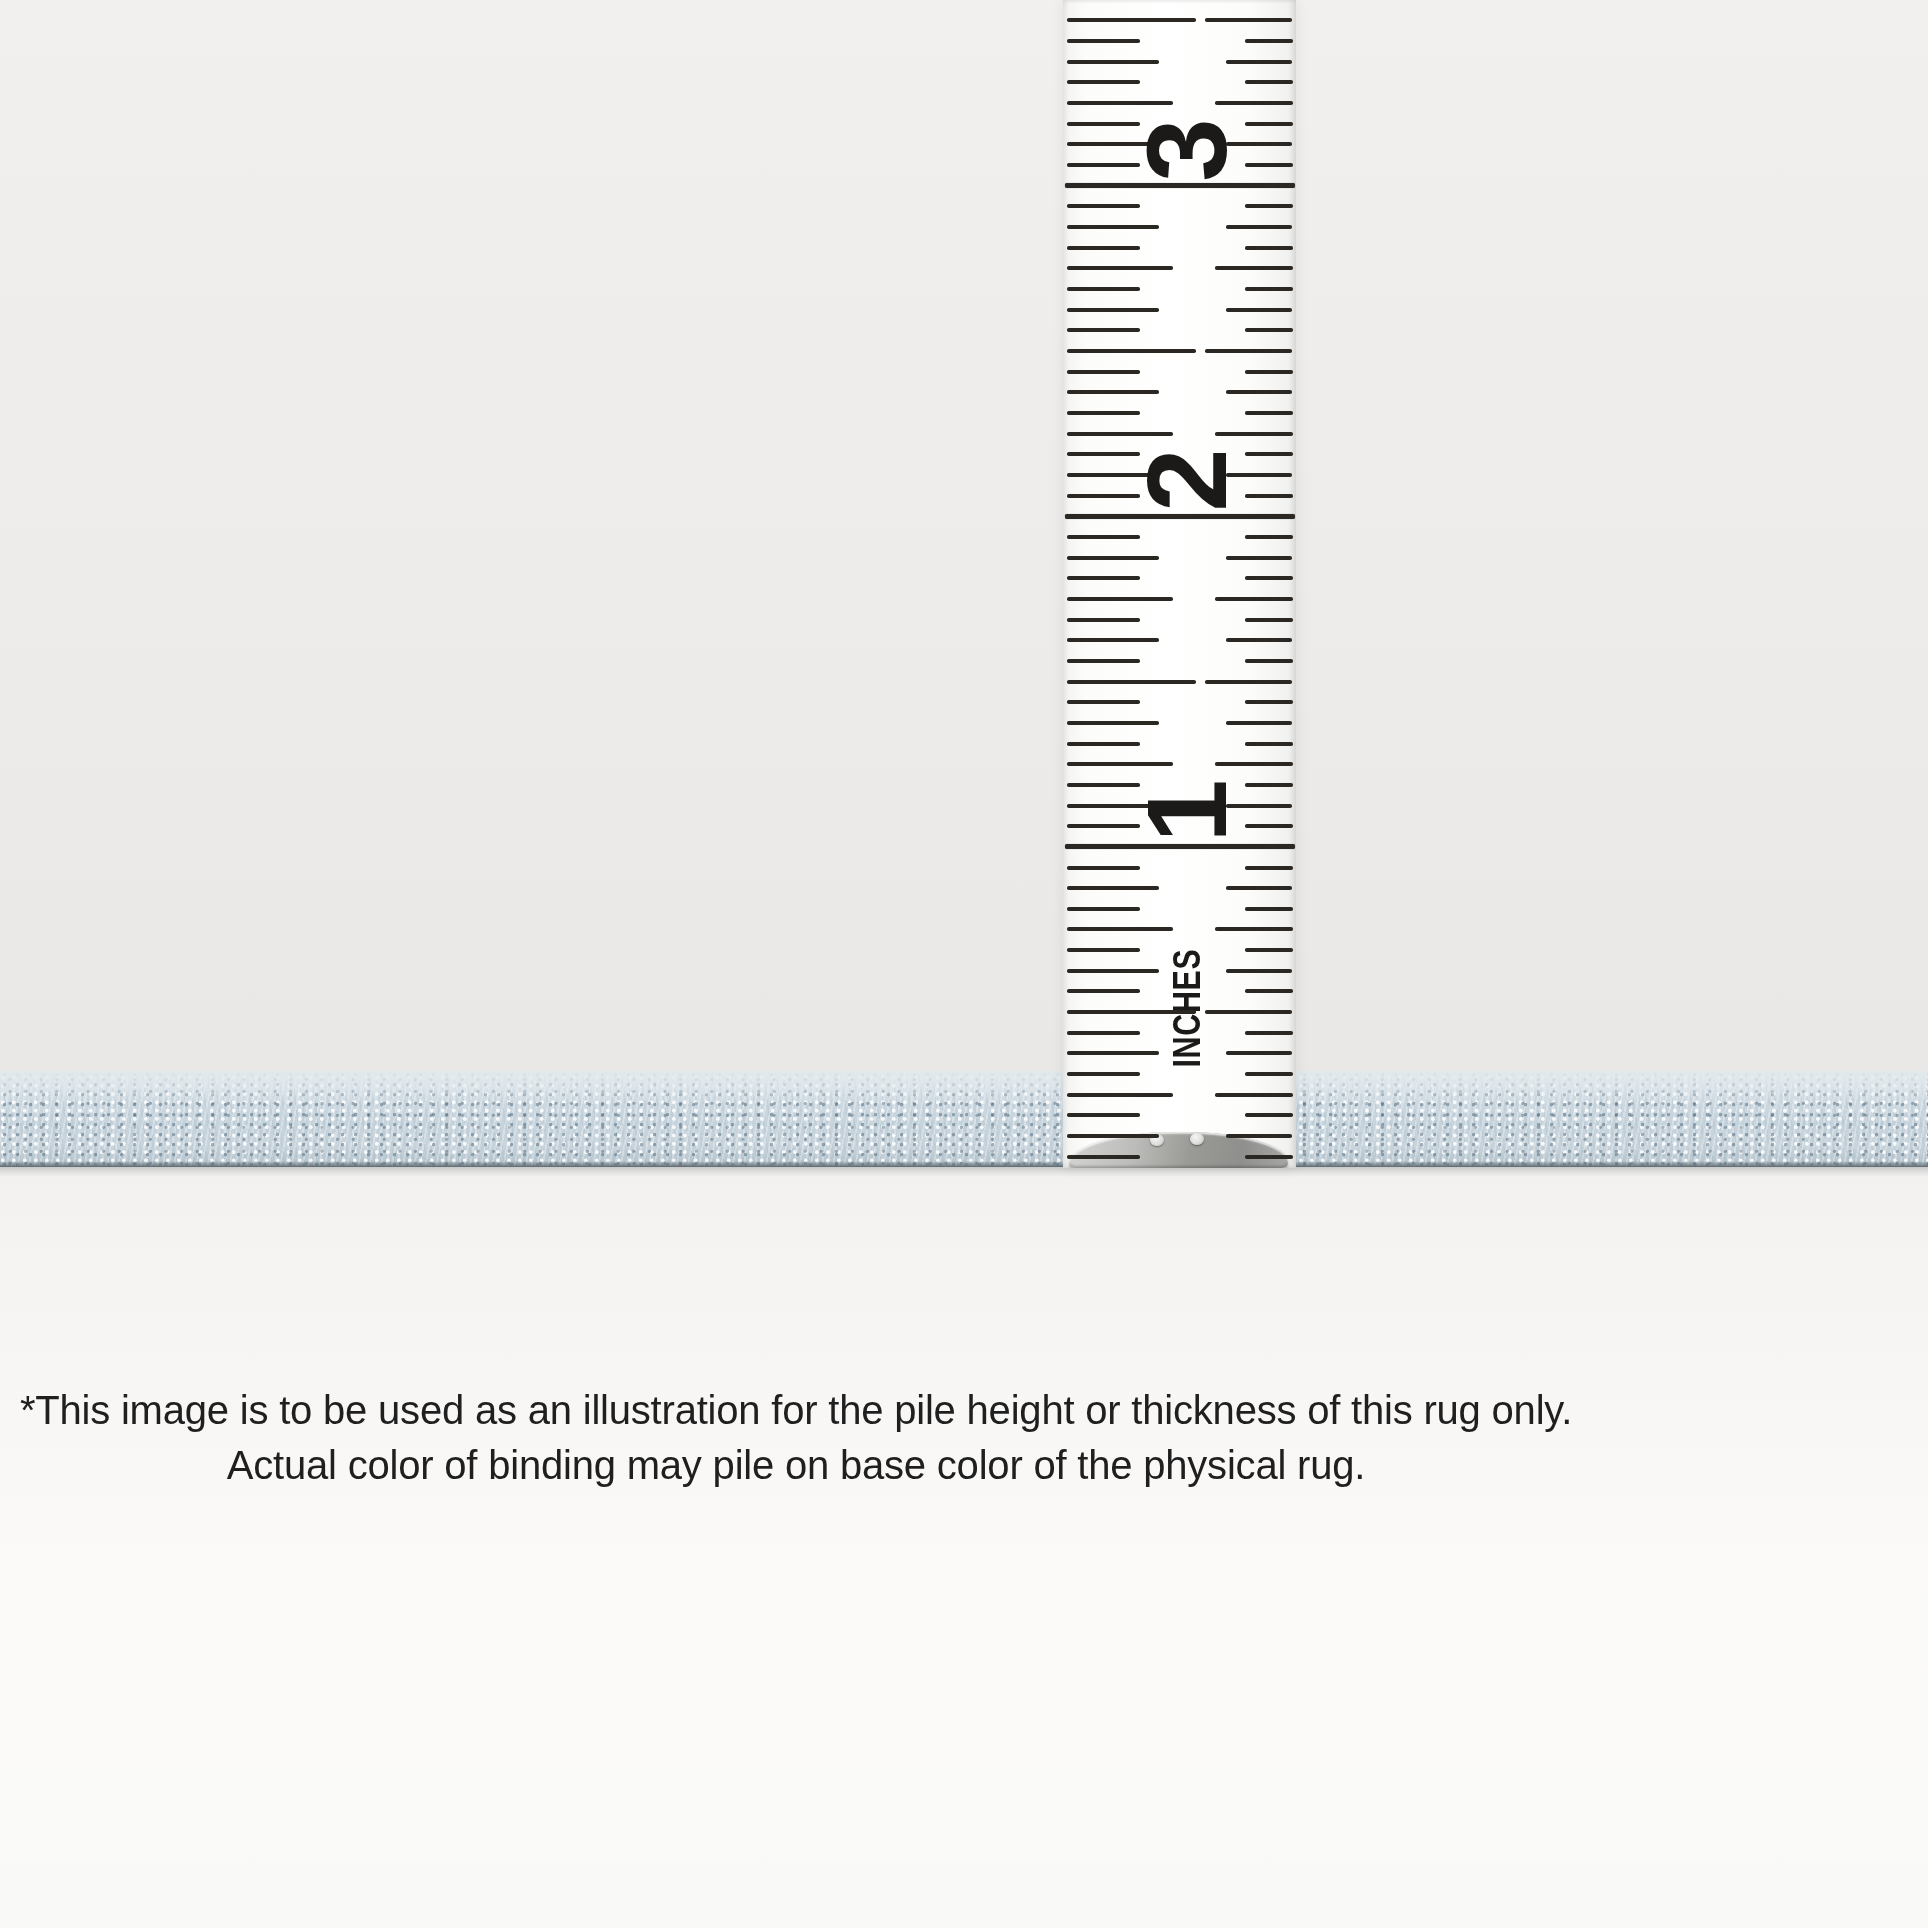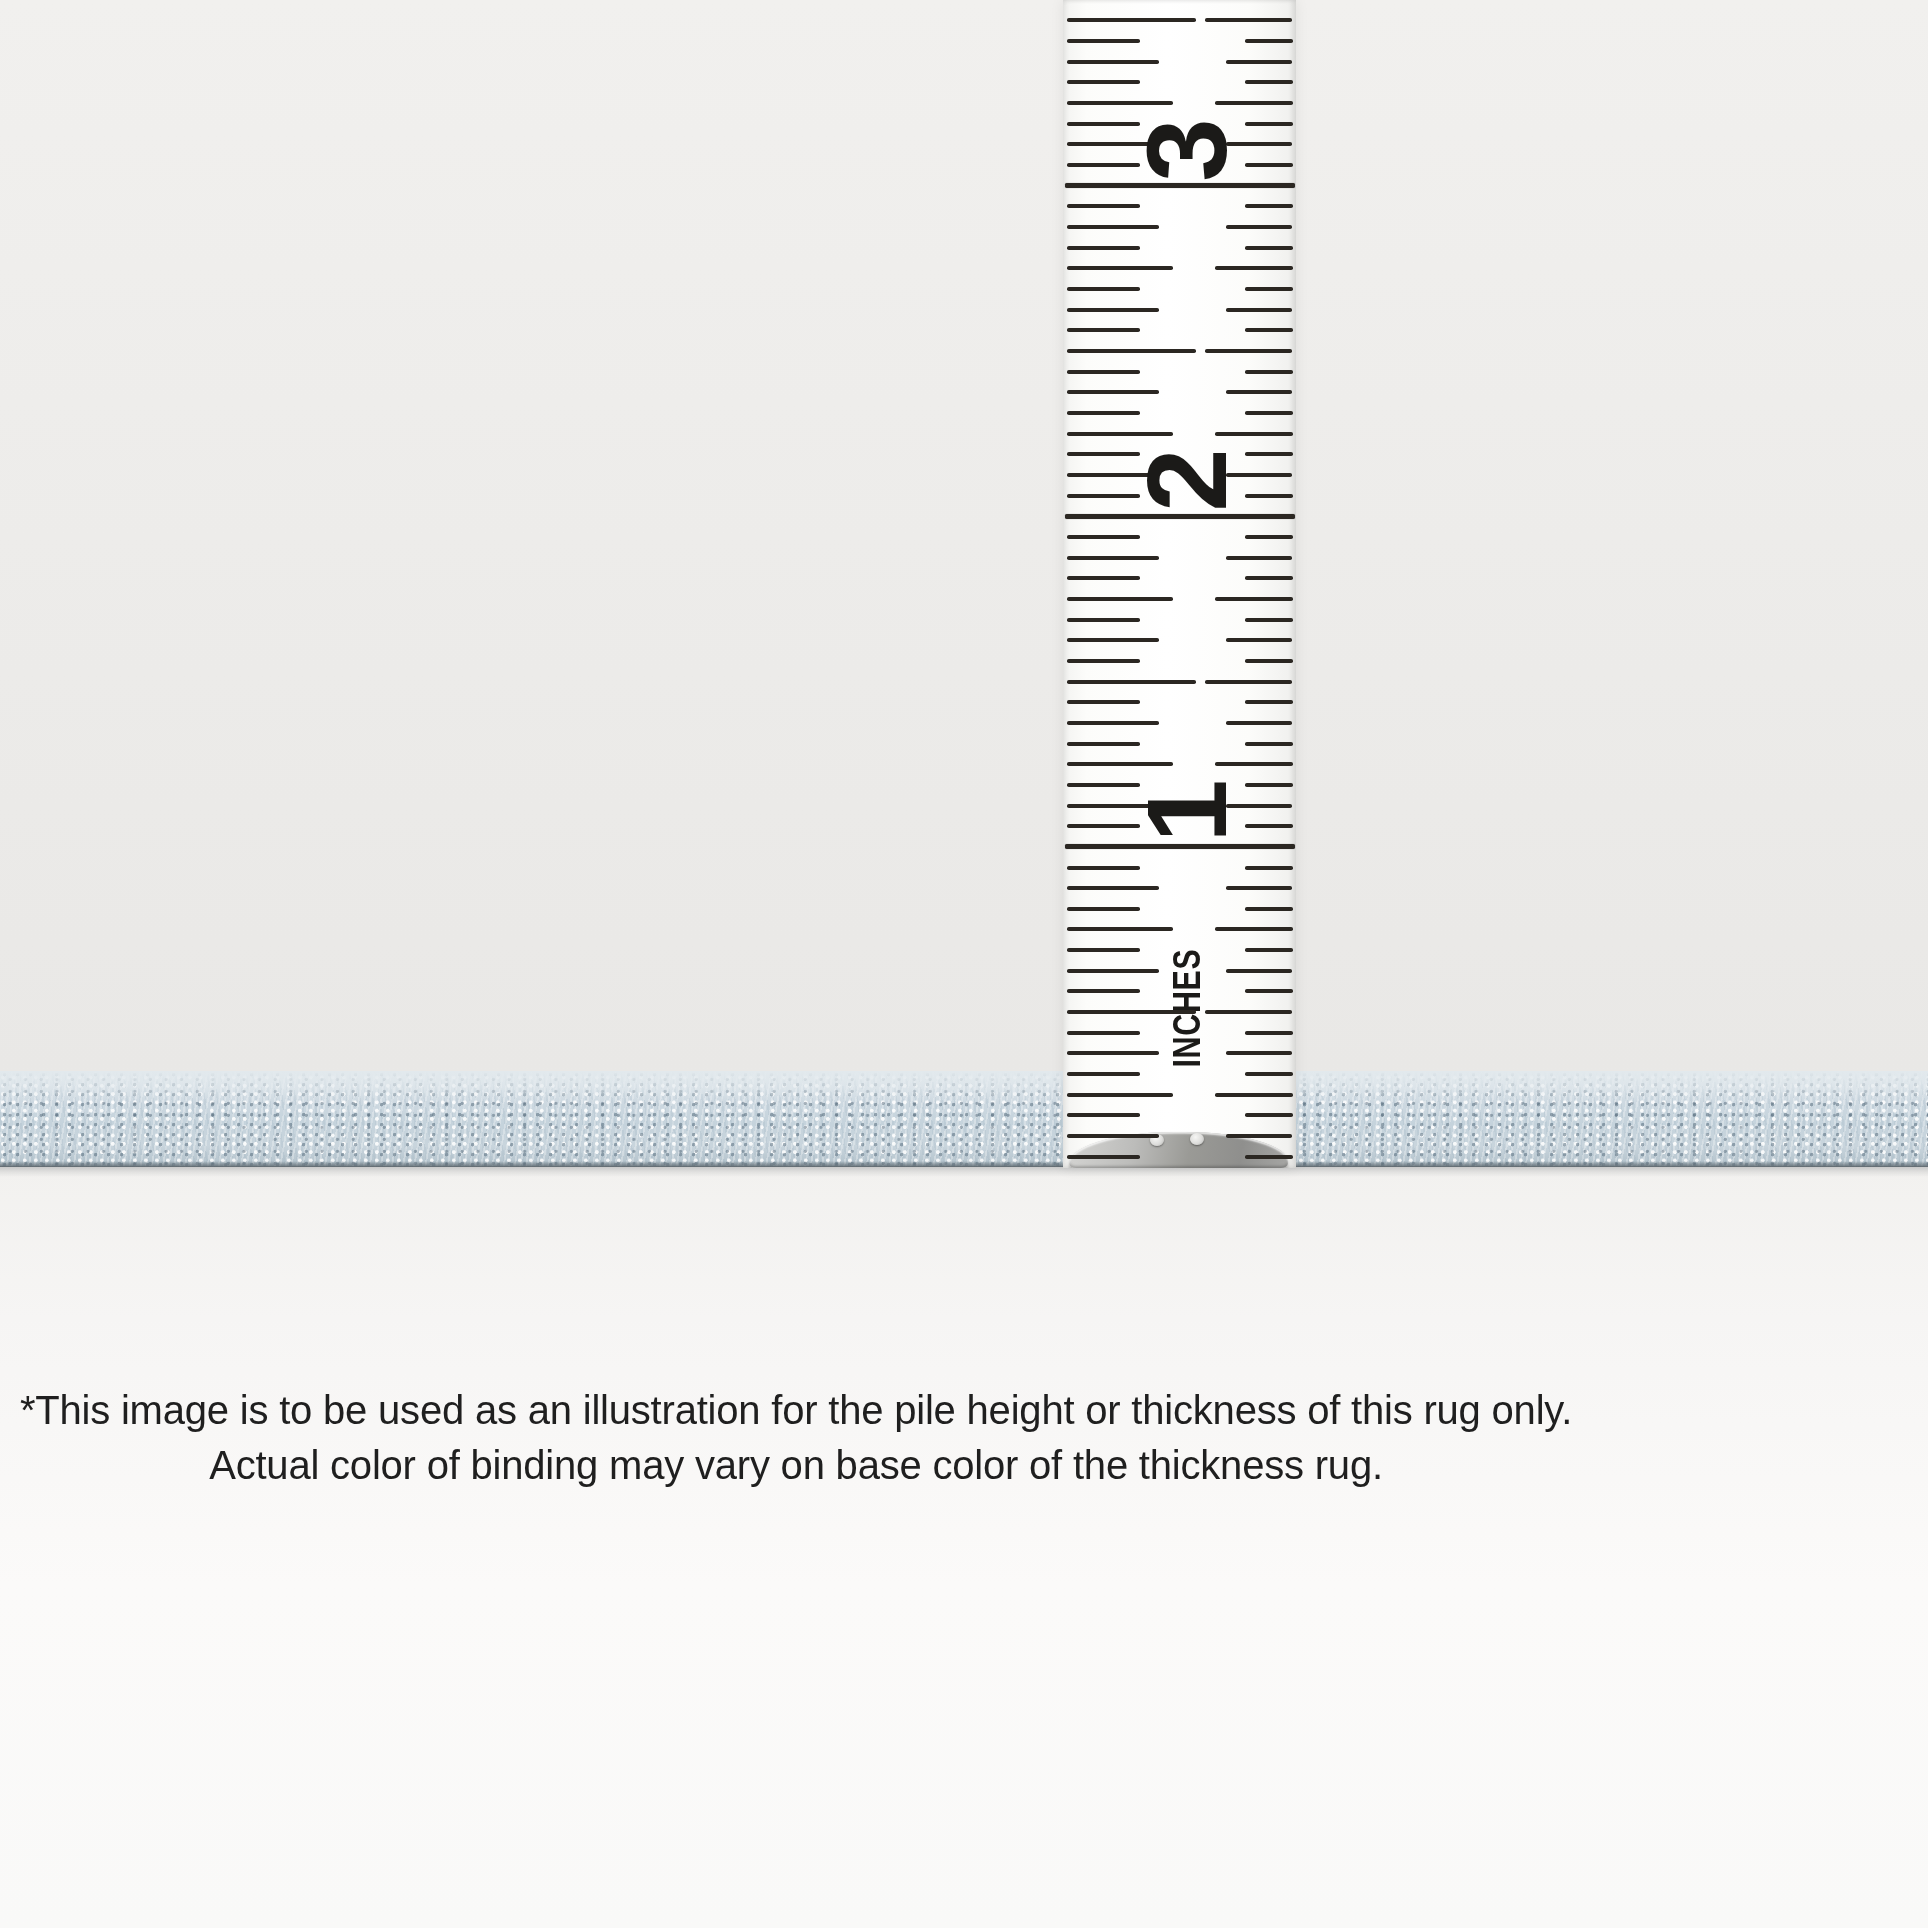--- a/index.html
+++ b/index.html
@@ -237,16 +237,16 @@
       <div class="tick " style="left: 182px; top: 39px; width: 48px; height: 3.7px;"></div>
       <div class="tick " style="left: 3.7px; top: 18.4px; width: 129px; height: 3.7px;"></div>
       <div class="tick " style="left: 142px; top: 18.4px; width: 87px; height: 3.7px;"></div>
       <span class="ruler-number" style="top: 812px;">1</span>
       <span class="ruler-number" style="top: 481px;">2</span>
       <span class="ruler-number" style="top: 151px;">3</span>
     </div>
 
   <div class="caption">
     <p>*This image is to be used as an illustration for the pile height or thickness of this rug only.</p>
-    <p>Actual color of binding may vary on base color of the thickness rug.</p>
+    <p>Actual color of binding may pile on base color of the physical rug.</p>
   </div>
 </div>
 
 
 </body></html>

